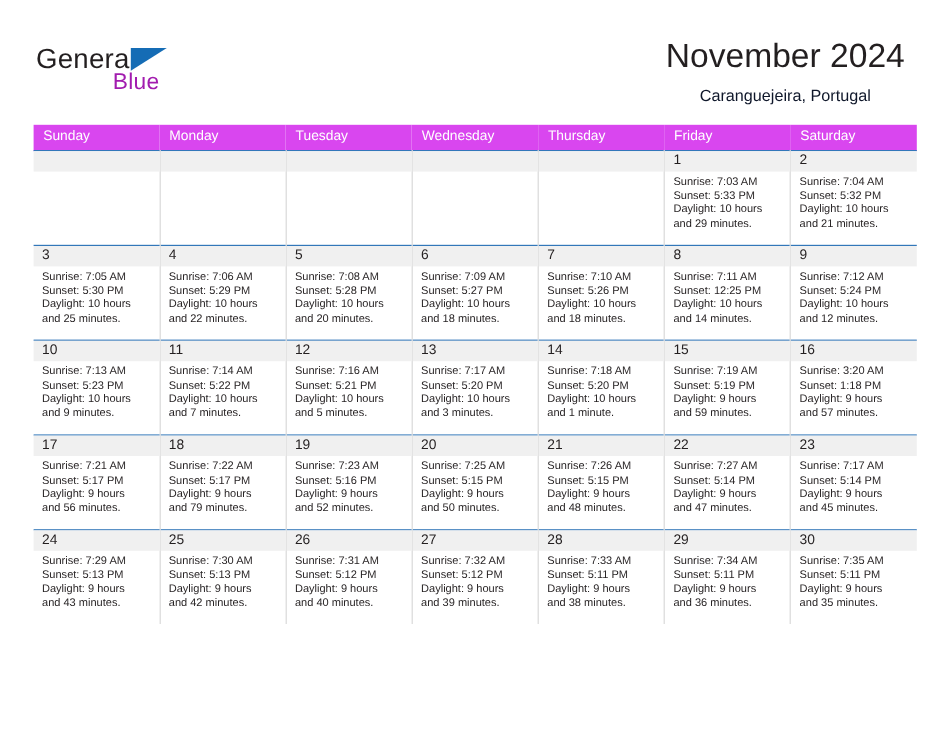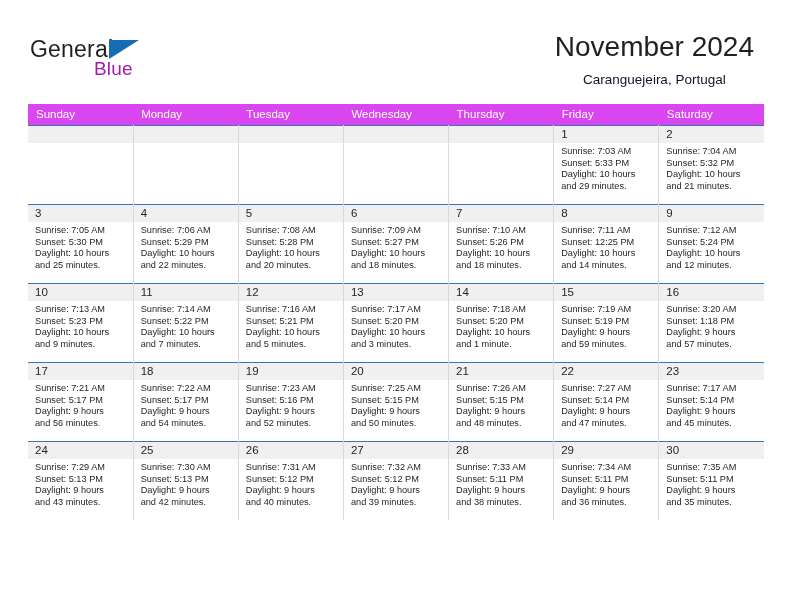--- a/index.html
+++ b/index.html
@@ -395,21 +395,21 @@
               </div>
             </div>
           </td>
           <td>
             <div class="cell-inner">
               <div class="date-band">18</div>
               <div class="cell-body">
                 <div>Sunrise: 7:22 AM</div>
                 <div>Sunset: 5:17 PM</div>
                 <div>Daylight: 9 hours</div>
-                <div>and 54 minutes.</div>
+                <div>and 79 minutes.</div>
               </div>
             </div>
           </td>
           <td>
             <div class="cell-inner">
               <div class="date-band">19</div>
               <div class="cell-body">
                 <div>Sunrise: 7:23 AM</div>
                 <div>Sunset: 5:16 PM</div>
                 <div>Daylight: 9 hours</div>

